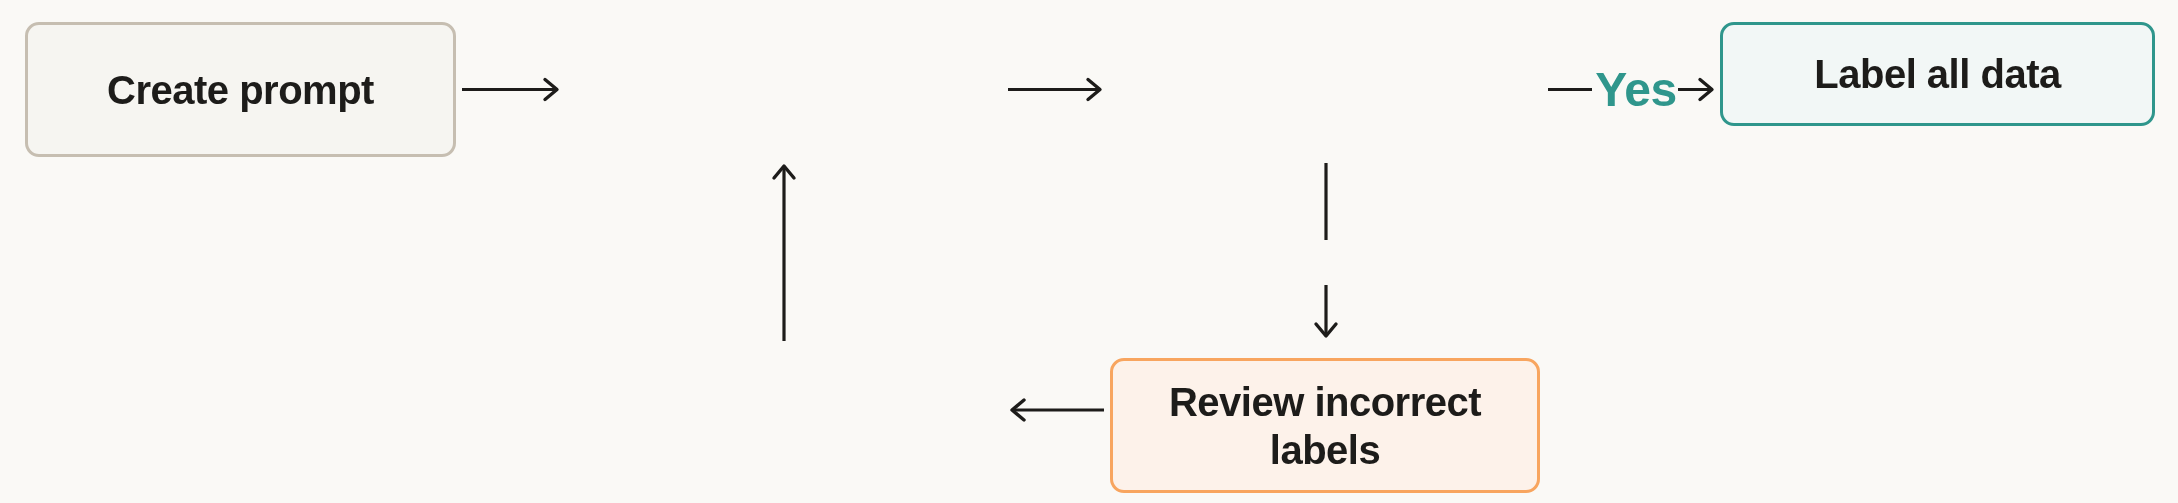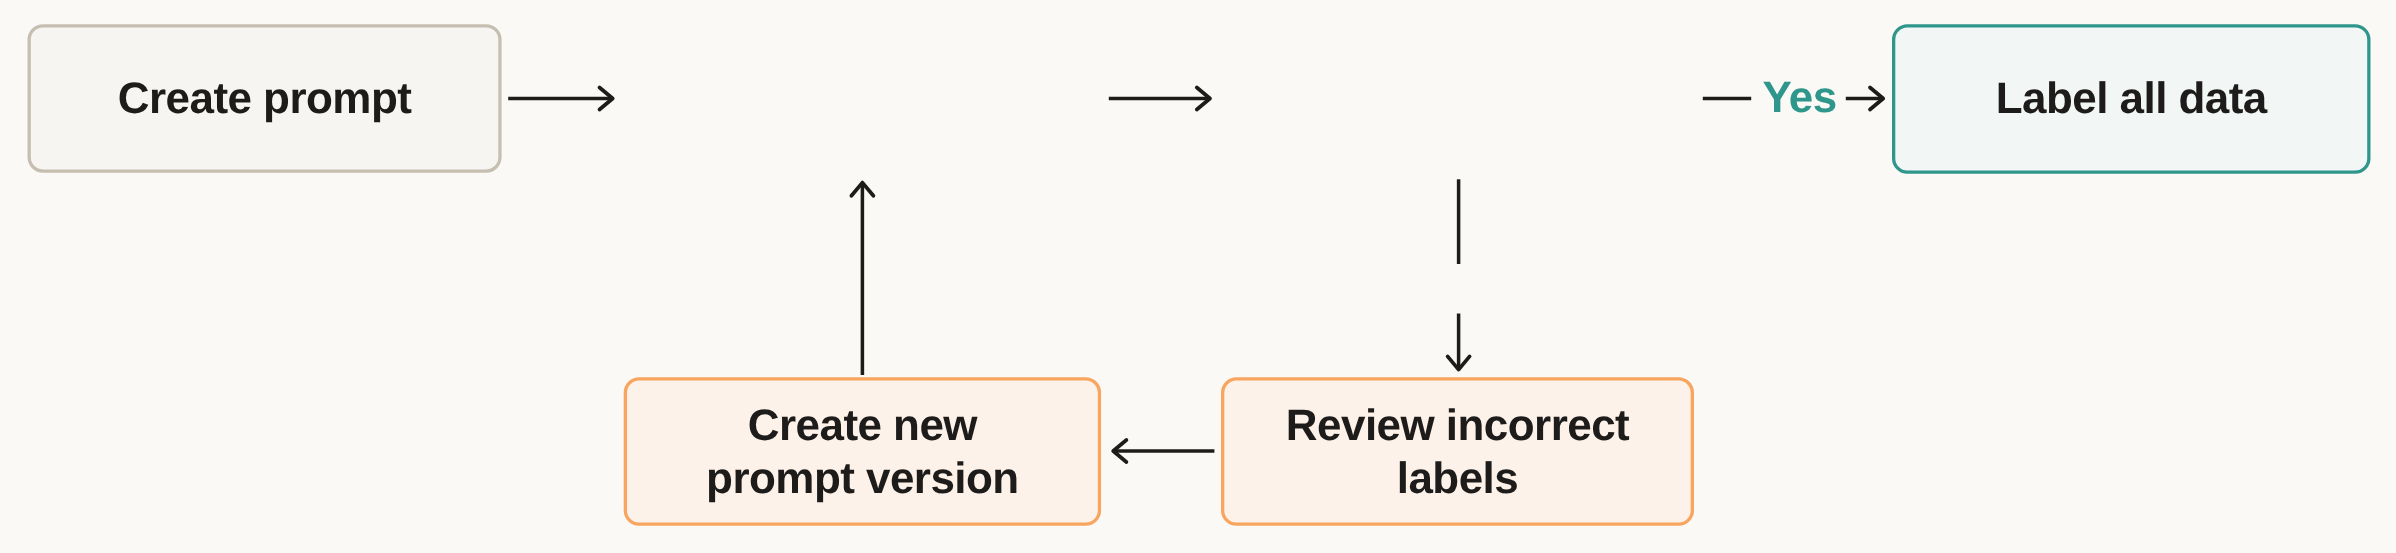--- a/index.html
+++ b/index.html
@@ -73,21 +73,21 @@
     background:var(--warning_fill);
     border:3px solid var(--warning_border);
   }
   .edge-label{
     position:absolute;
     width:100px;
     height:48px;
     display:flex;
     align-items:center;
     justify-content:center;
-    font-size:40px;
+    font-size:48px;
     font-weight:700;
     letter-spacing:-0.5px;
   }
   .edge-label.yes{left:1586px;top:65px;color:var(--yes_label);}
   .edge-label.no{left:1276px;top:239px;color:var(--no_label);}
 </style>
 </head>
 <body>
 
 <div class="canvas">
@@ -107,30 +107,26 @@
     <line x1="1104" y1="410" x2="1012" y2="410" marker-end="url(#arrowhead)"></line>
     <line x1="784" y1="341" x2="784" y2="166" marker-end="url(#arrowhead)"></line>
   </svg>
 
   <div class="node neutral" style="left:25px;top:22px;width:431px;height:135px">
     <span class="node-label">Create prompt</span>
   </div>
 
 
 
-  <div class="node success" style="left:1720px;top:22px;width:435px;height:136px">
+  <div class="node success" style="left:1720px;top:22px;width:435px;height:104px">
     <span class="node-label">Label all data</span>
   </div>
 
-  <div class="node warning" style="left:567px;top:343px;width:434px;height:135px">
-    <span class="node-label">Create new
-prompt version</span>
-  </div>
 
-  <div class="node warning" style="left:1110px;top:343px;width:430px;height:135px">
+  <div class="node warning" style="left:1110px;top:358px;width:430px;height:135px">
     <span class="node-label">Review incorrect
 labels</span>
   </div>
 
   <div class="edge-label yes">Yes</div>
 
 
 </div>
 
 </body></html>

